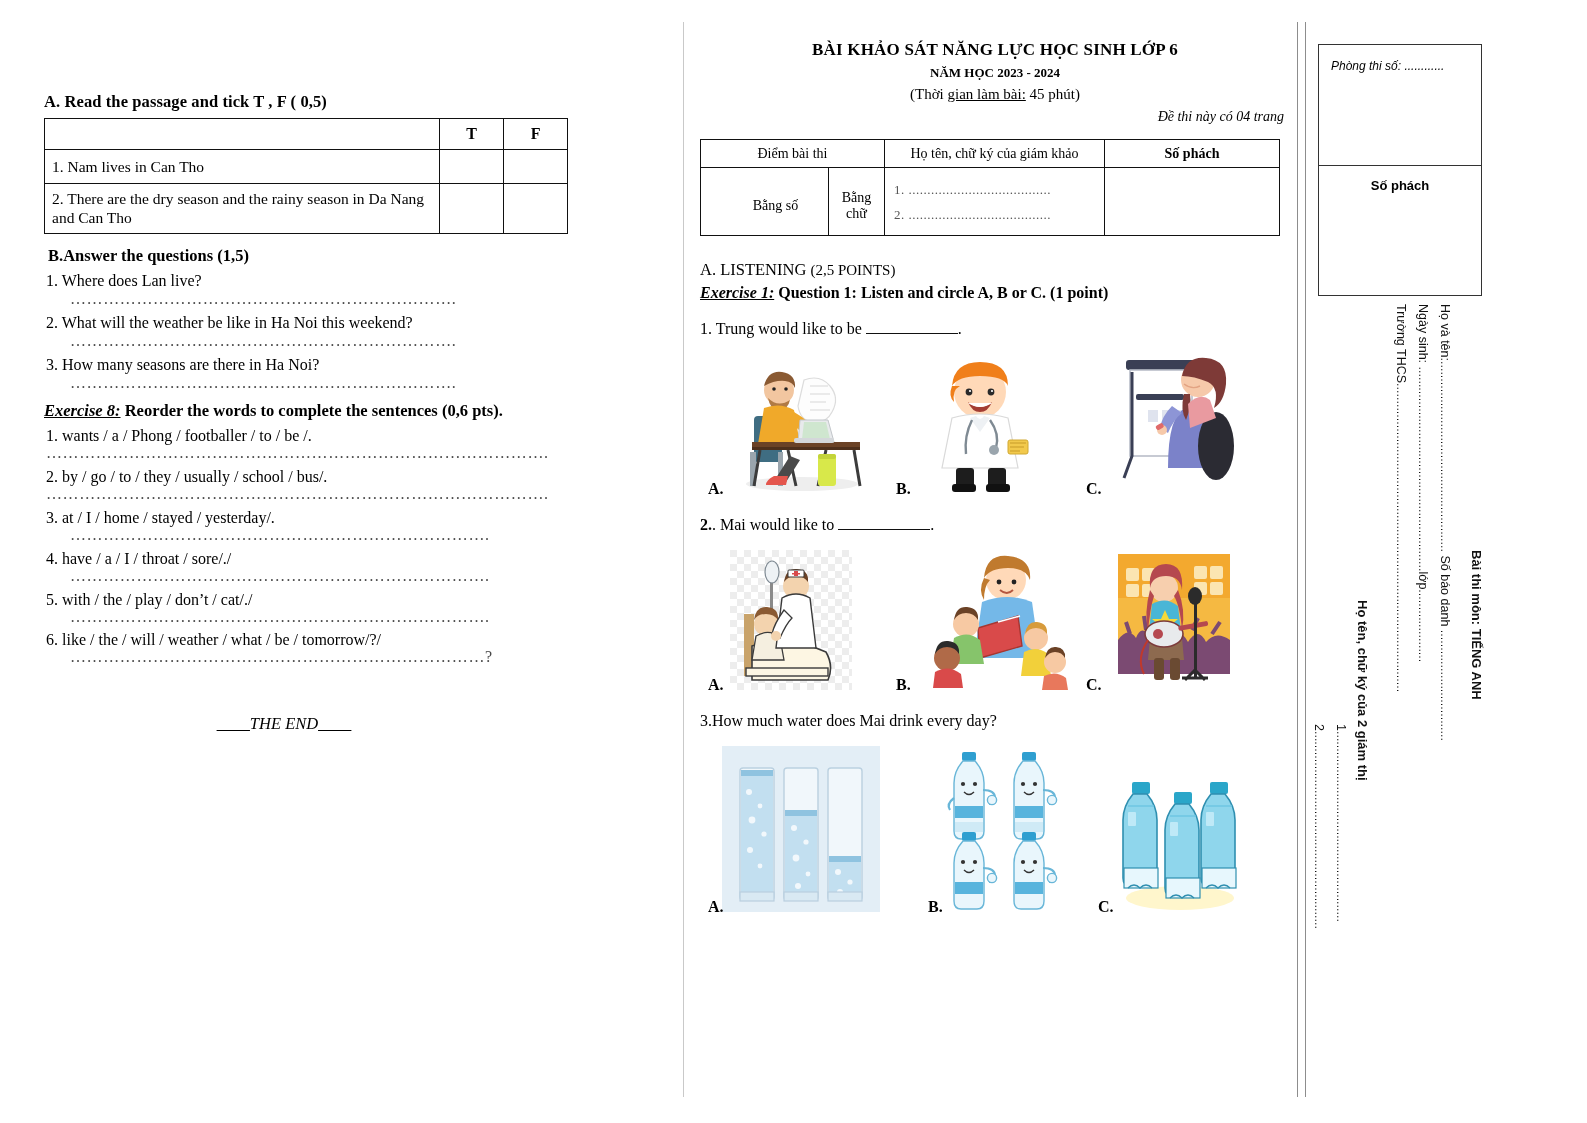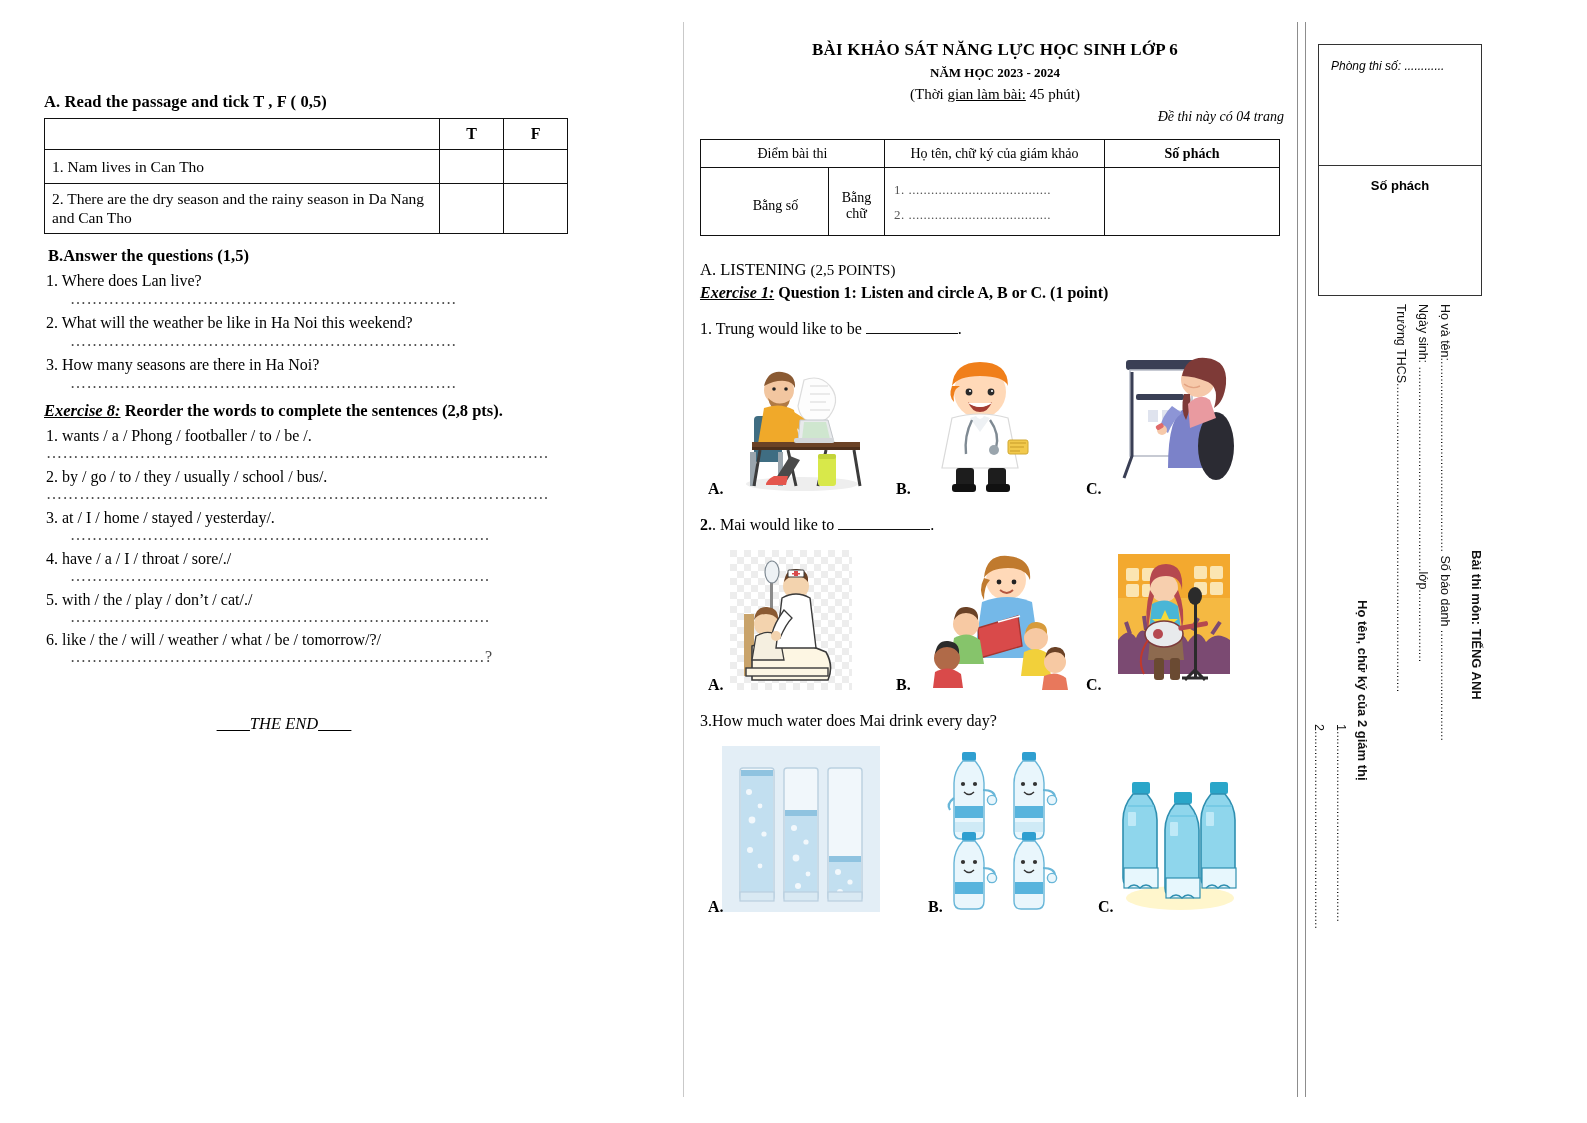--- a/index.html
+++ b/index.html
@@ -132,21 +132,21 @@
     <div class="sec-b-title">B.Answer the questions (1,5)</div>
 
     <div class="q-line">1. Where does Lan live?</div>
     <div class="dots ind">…………………………………………………………….</div>
     <div class="q-line">2. What will the weather be like in Ha Noi this weekend?</div>
     <div class="dots ind">…………………………………………………………….</div>
     <div class="q-line">3. How many seasons are there in Ha Noi?</div>
     <div class="dots ind">…………………………………………………………….</div>
 
     <div class="ex8-title">
-      <span class="u-it">Exercise 8:</span><span> Reorder the words to complete the sentences (2,8 pts).</span>
+      <span class="u-it">Exercise 8:</span><span> Reorder the words to complete the sentences (0,6 pts).</span>
     </div>
 
     <div class="reorder">1. wants / a / Phong / footballer / to / be /.</div>
     <div class="dots">……………………………………………………………………………….</div>
     <div class="reorder">2. by / go / to / they / usually / school / bus/.</div>
     <div class="dots">……………………………………………………………………………….</div>
     <div class="reorder">3. at / I / home / stayed / yesterday/.</div>
     <div class="dots ind">………………………………………………………………….</div>
     <div class="reorder">4. have / a / I / throat / sore/./</div>
     <div class="dots ind">………………………………………………………………….</div>

